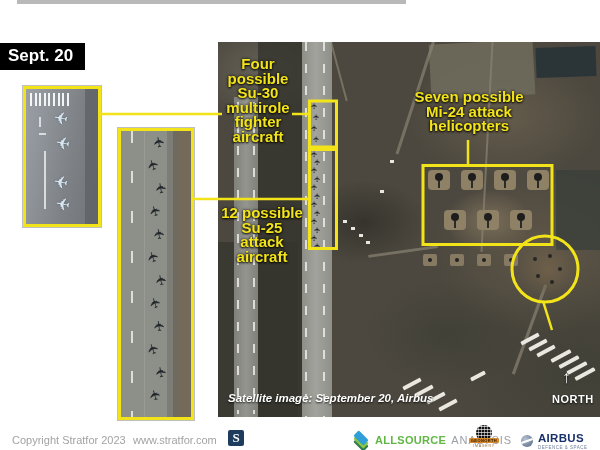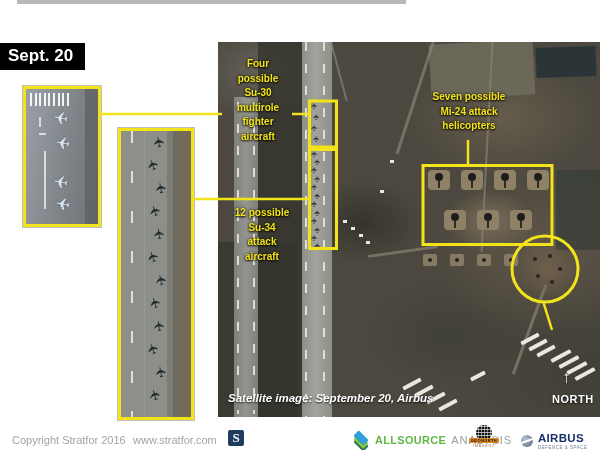--- a/index.html
+++ b/index.html
@@ -62,21 +62,21 @@
   .jet-ins1{font-size:17px;color:#d9e5ef;transform:rotate(190deg);text-shadow:0 0 2px #4a5a66;}
   #inset2{left:118px;top:128px;width:70px;height:286px;
           background:linear-gradient(90deg,#8d9089 0 46px,#7b7d76 46px 52px,#6e6a5e 52px 70px);}
   #inset2 .cl{left:10px;top:0;width:2px;height:100%;
       background:repeating-linear-gradient(180deg,#ecece8 0 12px,transparent 12px 40px);opacity:.85;}
   #inset2 .cl2{left:23px;top:0;width:1px;height:100%;background:#a0a29a;opacity:.6;}
   #inset2 .strip{right:0;top:0;width:13px;height:100%;background:#746a58;opacity:.85;}
   .jet-ins2{font-size:14px;color:#23272c;}
   
   #overlay{position:absolute;left:0;top:0;pointer-events:none;z-index:5;}
-  .ylabel{position:absolute;z-index:6;color:#f3e41a;font-weight:bold;font-size:10px;line-height:14.6px;
+  .ylabel{position:absolute;z-index:6;color:#f3e41a;font-weight:bold;font-size:15px;line-height:14.6px;
           text-align:center;white-space:pre-line;
           text-shadow:0 0 3px rgba(0,0,0,.95),0 1px 2px rgba(0,0,0,.85);}
   #lbl-su30{left:213px;top:57px;width:90px;}
   #lbl-su25{left:215px;top:206px;width:94px;}
   #lbl-mi24{left:403px;top:90px;width:132px;text-align:center;}
   #lbl-art{left:477px;top:329px;width:122px;}
   
   #footer{position:absolute;left:0;top:422px;width:600px;height:28px;background:#fff;font-size:11px;}
   #copyright{position:absolute;left:12px;top:12px;color:#a3a3a3;}
   #siteurl{position:absolute;left:133px;top:12px;color:#a3a3a3;text-decoration:none;}
@@ -271,29 +271,29 @@
     </g>
   </svg>
 
   <div class="ylabel" id="lbl-su30">Four
 possible
 Su-30
 multirole
 fighter
 aircraft</div>
   <div class="ylabel" id="lbl-su25">12 possible
-Su-34
+Su-25
 attack
 aircraft</div>
   <div class="ylabel" id="lbl-mi24">Seven possible
 Mi-24 attack
 helicopters</div>
 
   <div id="footer">
-    <span id="copyright">Copyright Stratfor 2016</span>
+    <span id="copyright">Copyright Stratfor 2023</span>
     <a id="siteurl" href="#">www.stratfor.com</a>
 
     <div class="logo" id="lg-stratfor">
       <span class="sq">S</span>
     </div>
 
     <div class="logo" id="lg-allsource">
       <span class="diam">
           <i class="d1"></i>
           <i class="d2"></i>

